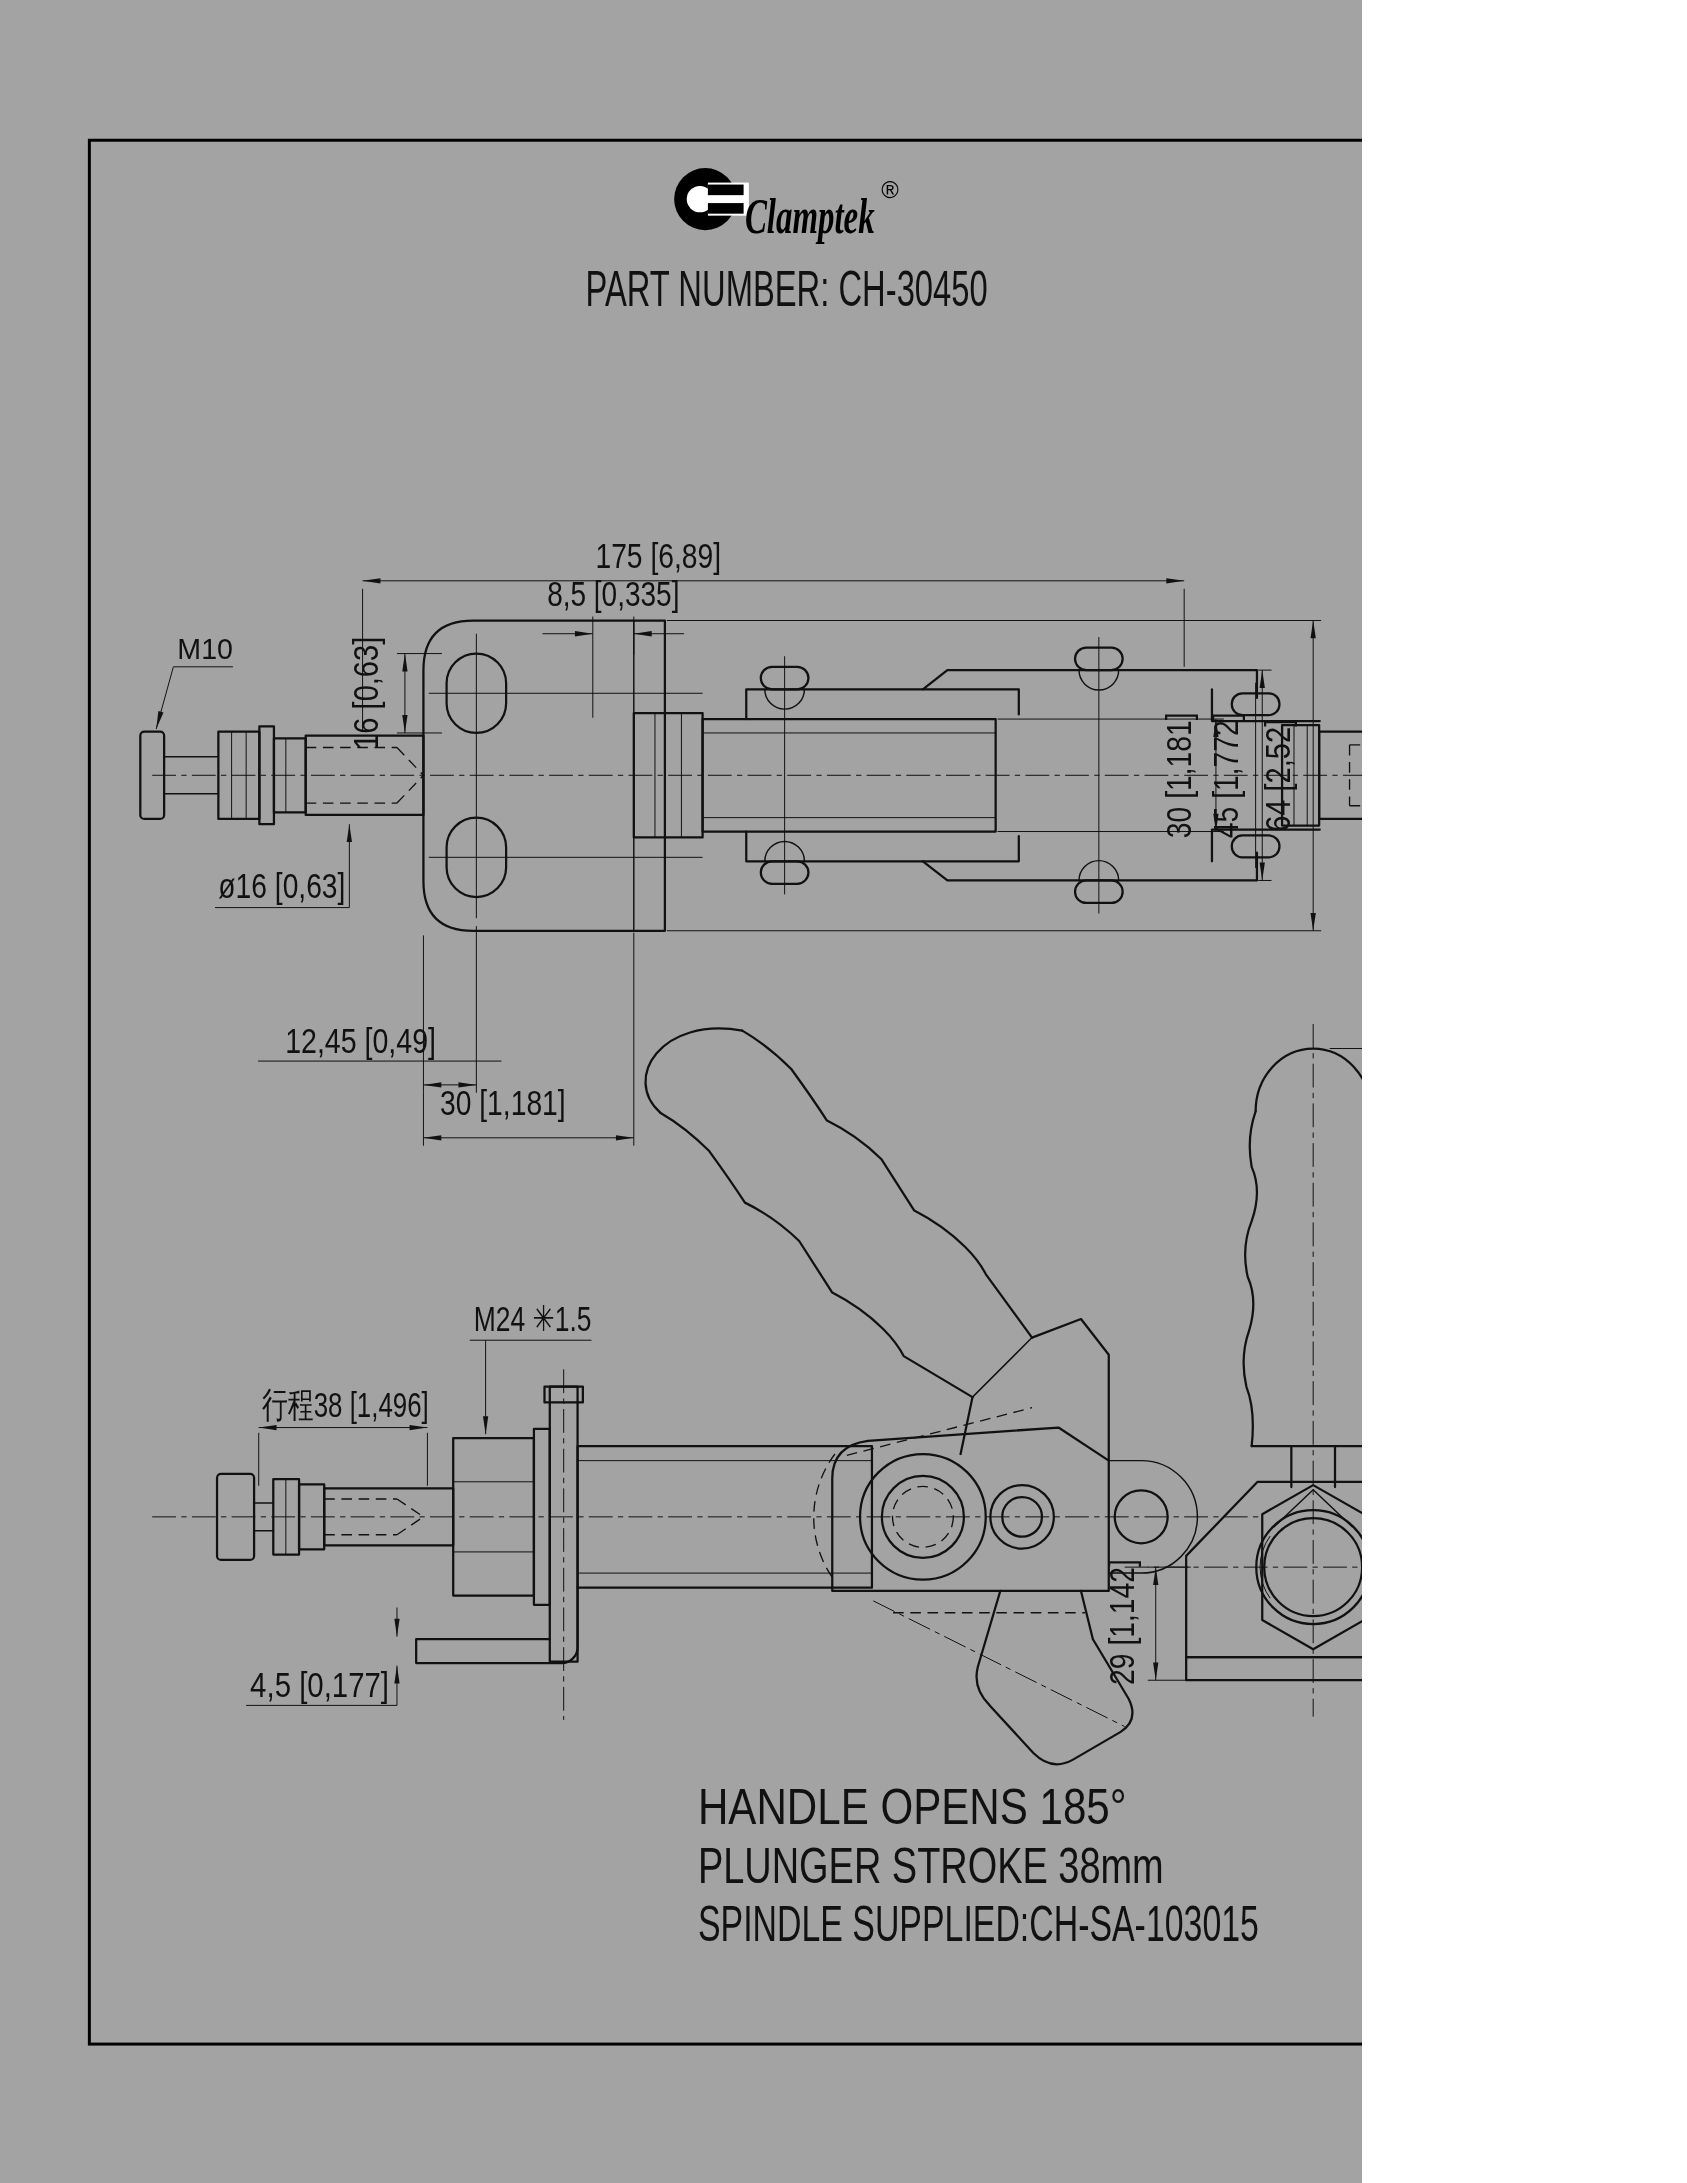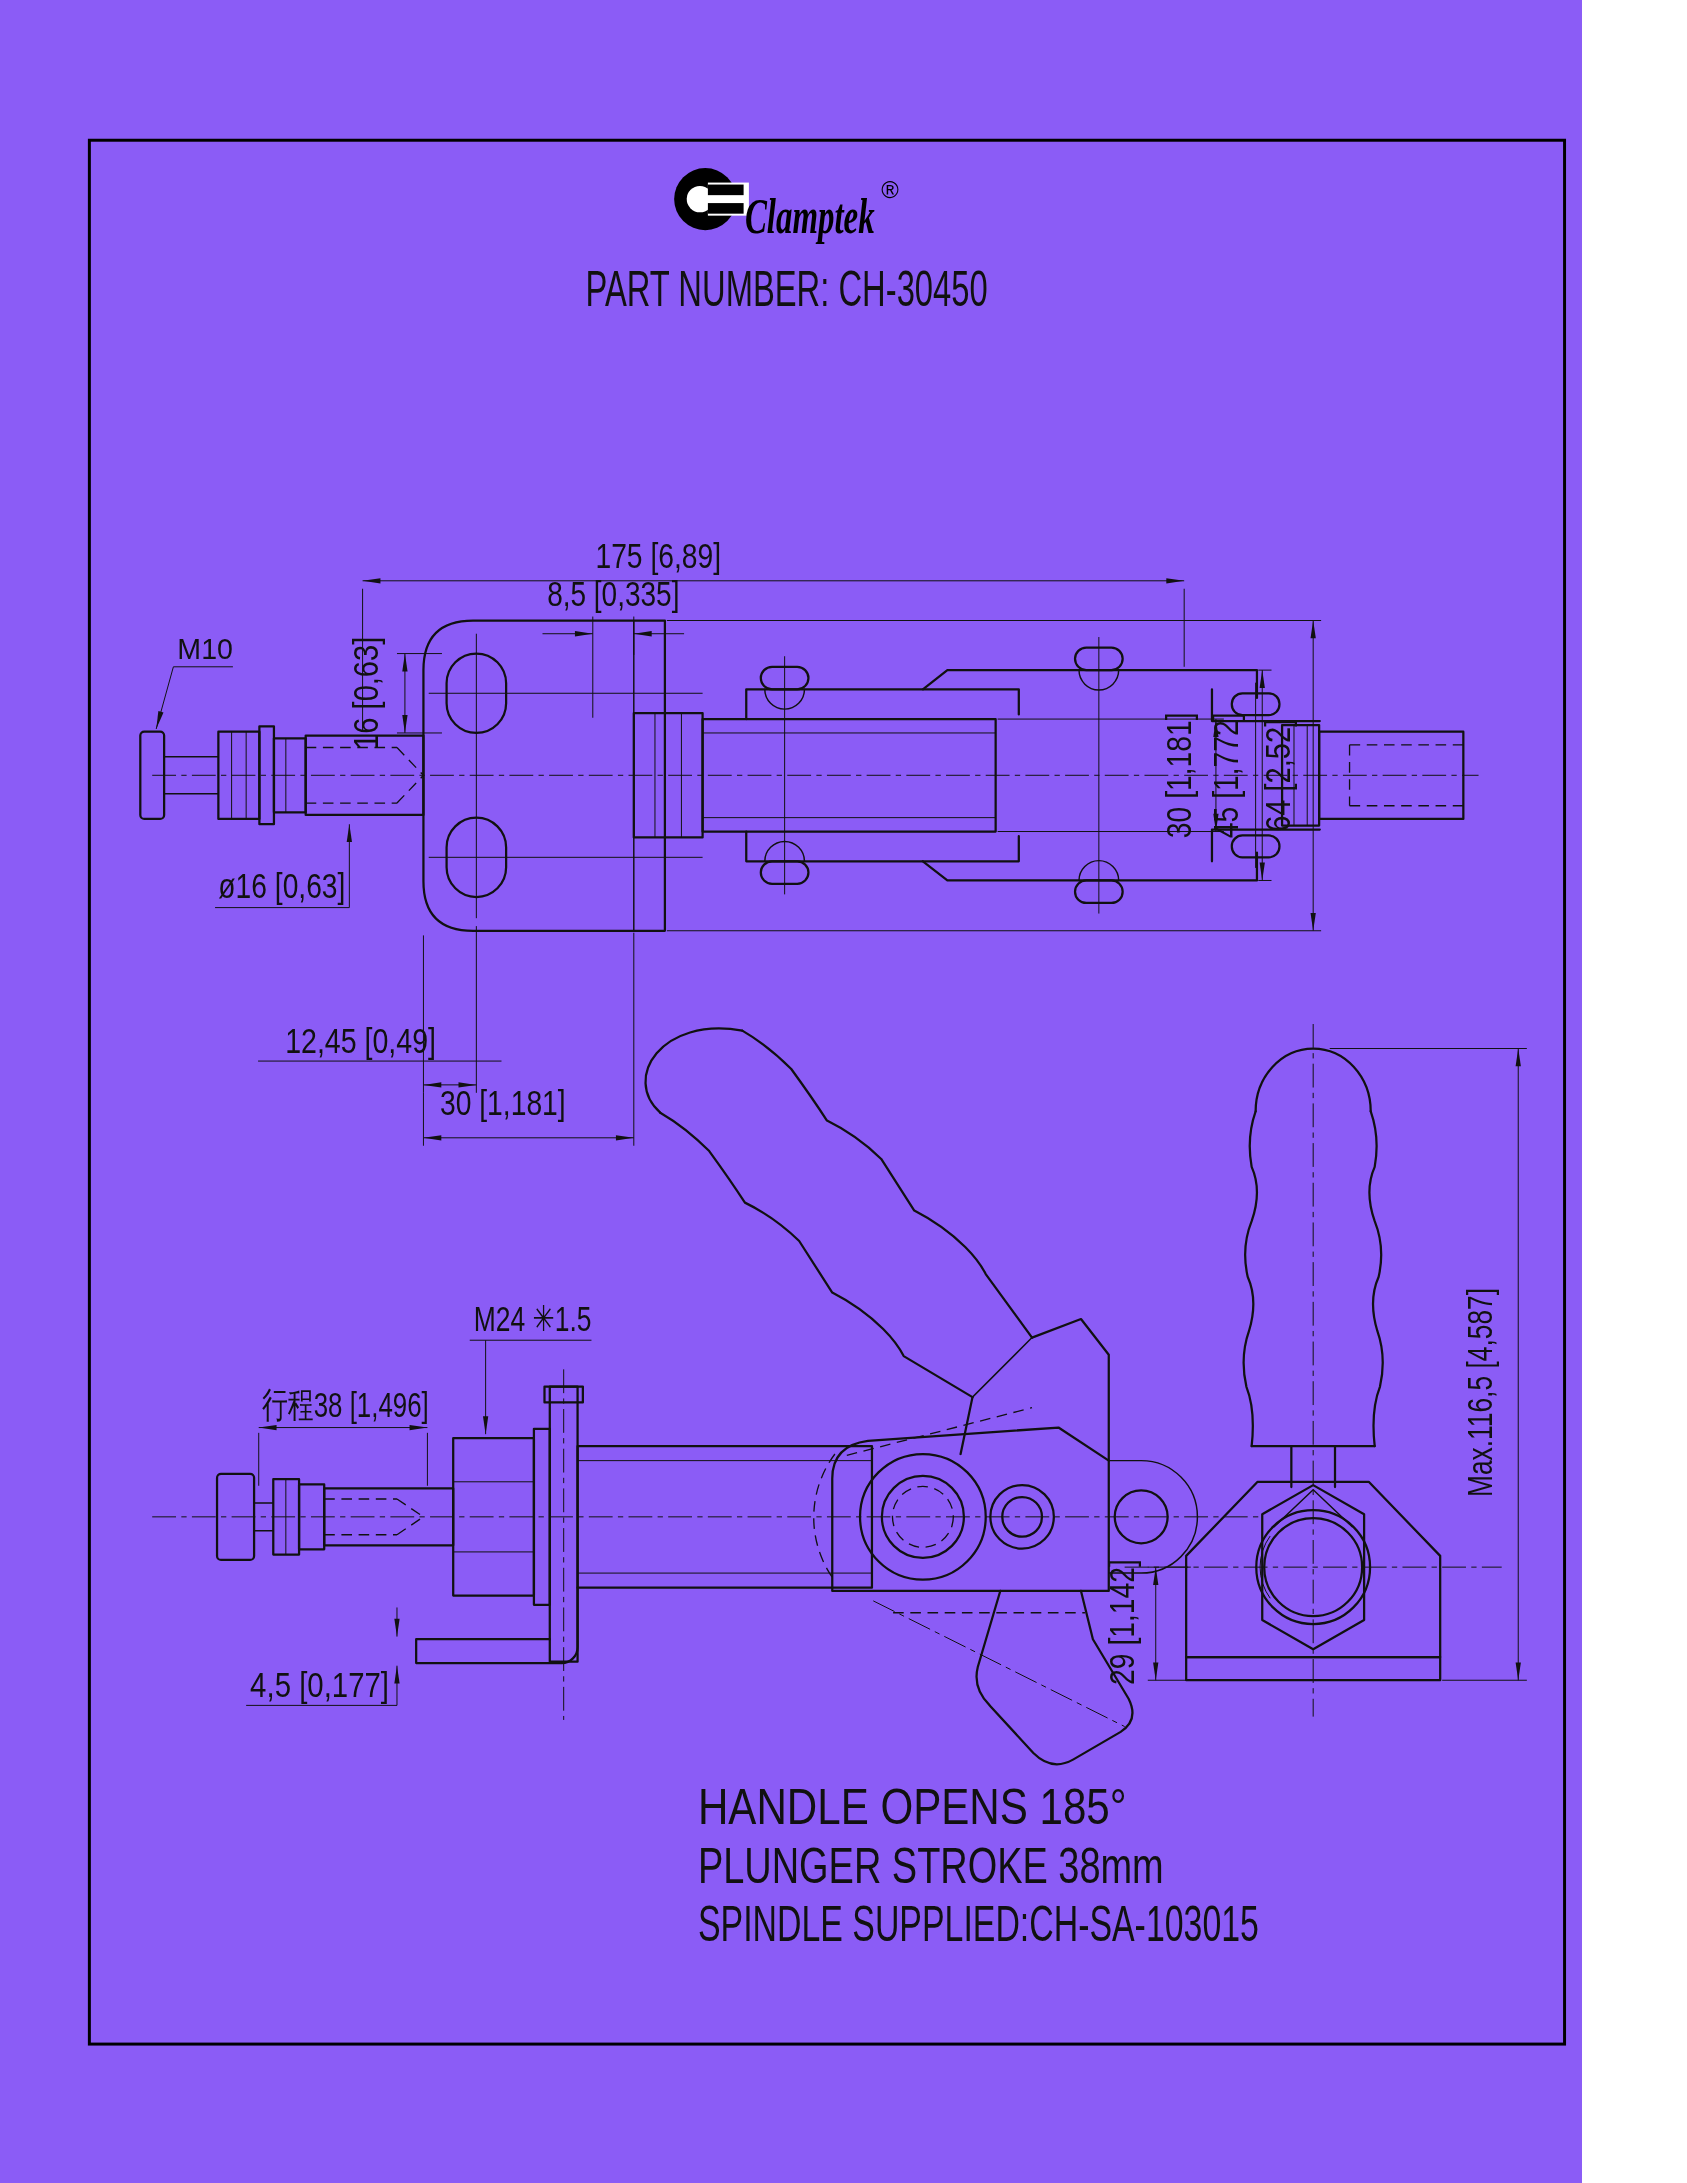--- a/index.html
+++ b/index.html
@@ -1,16 +1,16 @@
 <!DOCTYPE html>
 <html style="font-size:10.6px"><head>
 <meta charset="utf-8">
 <style>
   html,body{margin:0;padding:0;background:#ffffff;}
-  .page{position:relative;width:1582px;height:2183px;background:#8b5cf6;overflow:hidden;}
+  .page{position:relative;width:1362px;height:2183px;background:#a3a3a3;overflow:hidden;}
   svg{position:absolute;left:0;top:0;}
   .ol{fill:none;stroke:#111;stroke-width:3.4;stroke-linecap:round;stroke-linejoin:round;}
   .md{fill:none;stroke:#111;stroke-width:2.2;stroke-linecap:round;}
   .thin{fill:none;stroke:#111;stroke-width:1.5;}
   .cl{fill:none;stroke:#111;stroke-width:1.5;stroke-dasharray:36 8 8 8;}
   .hid{fill:none;stroke:#111;stroke-width:2;stroke-dasharray:16 10;}
   .dimtxt{font-family:"Liberation Sans","DejaVu Sans",sans-serif;font-size:54px;fill:#111;}
   .smtxt{font-family:"Liberation Sans","DejaVu Sans",sans-serif;font-size:46px;fill:#111;}
   .bigtxt{font-family:"Liberation Sans","DejaVu Sans",sans-serif;font-size:76px;fill:#111;}
   .brandtxt{font-family:"Liberation Serif","DejaVu Serif",serif;font-style:italic;font-weight:bold;font-size:76px;fill:#000;}

